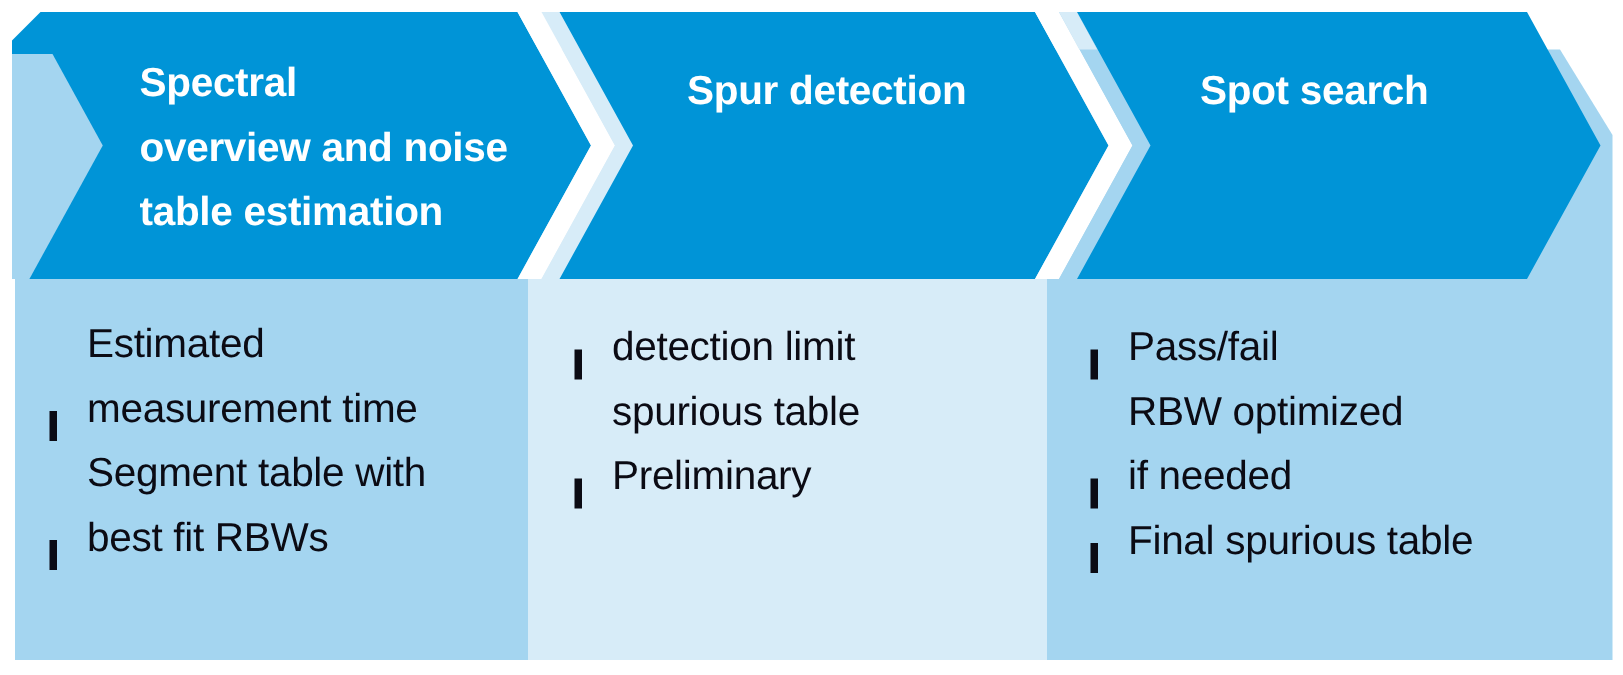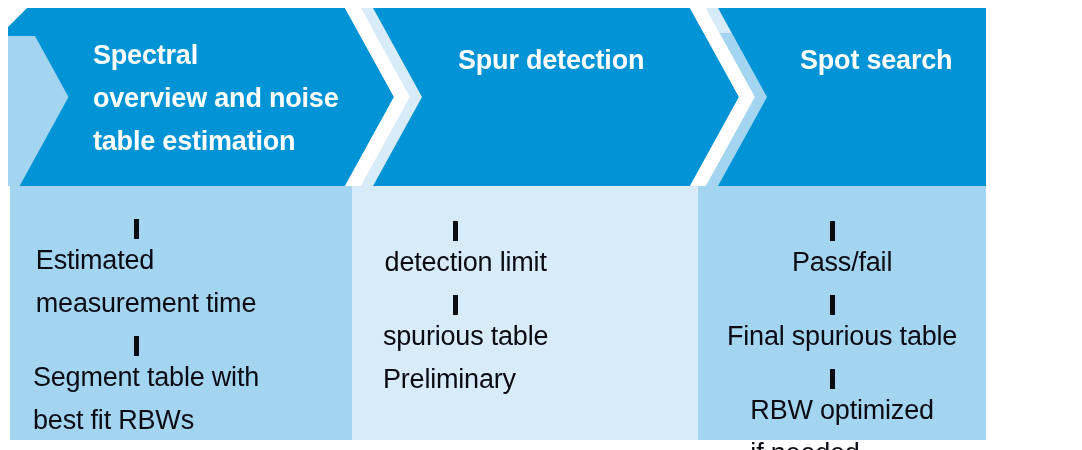--- a/index.html
+++ b/index.html
@@ -1,34 +1,34 @@
 <!DOCTYPE html>
 <html><head>
 <meta charset="utf-8">
 <style>
   html,body{margin:0;padding:0;background:#ffffff;}
   .stage{
     position:relative;
-    width:986px;height:450px;
+    width:1082px;height:450px;
     background:#ffffff;
     font-family:"Liberation Sans", sans-serif;
     overflow:hidden;
   }
   .stage svg{position:absolute;left:0;top:0;}
   .title{
     position:absolute;
     color:#ffffff;
     font-weight:700;
     font-size:27px;
     line-height:43px;
     letter-spacing:-0.2px;
     white-space:nowrap;
   }
   .list{position:absolute;}
-  .item{display:flex;align-items:center;flex-direction:column;}
+  .item{display:flex;align-items:flex-end;}
   .bullet{
     flex:none;
     width:5px;height:20px;
     margin-top:11px;
     margin-right:20px;
     background:#0b0b14;
   }
   .item-text{
     font-size:27px;
     line-height:43px;
@@ -110,25 +110,25 @@
       <div class="list" style="left: 727px; top: 210px;">
         <div class="item">
           <span class="bullet"></span>
           <div class="item-text">
             <div>Pass/fail</div>
           </div>
         </div>
         <div class="item">
           <span class="bullet"></span>
           <div class="item-text">
-            <div>Final spurious table</div>
+            <div>RBW optimized</div>
+            <div>if needed</div>
           </div>
         </div>
         <div class="item">
           <span class="bullet"></span>
           <div class="item-text">
-            <div>RBW optimized</div>
-            <div>if needed</div>
+            <div>Final spurious table</div>
           </div>
         </div>
       </div>
     </div>
 </div>
 
 </body></html>

